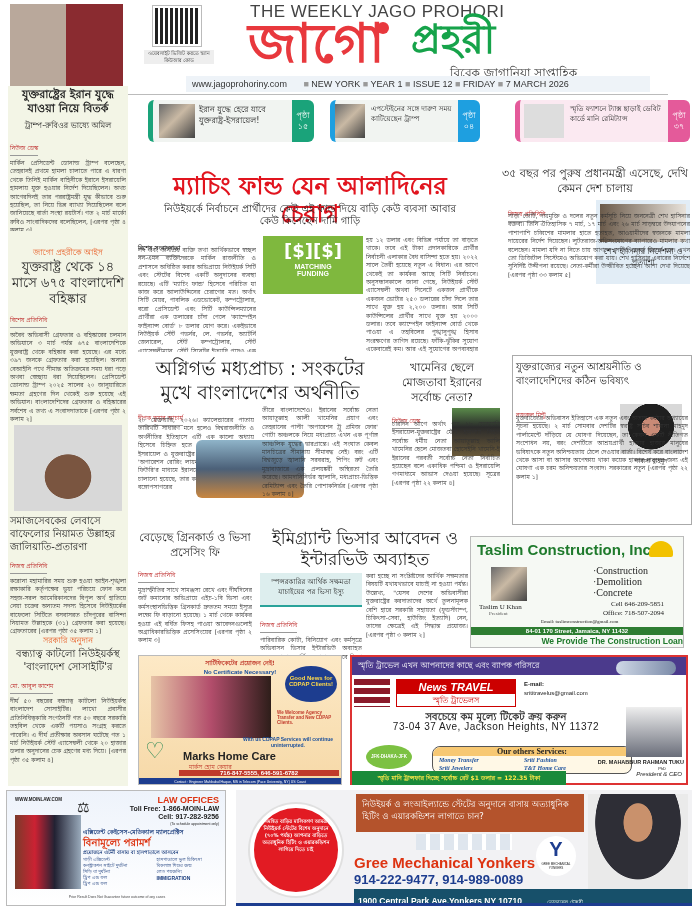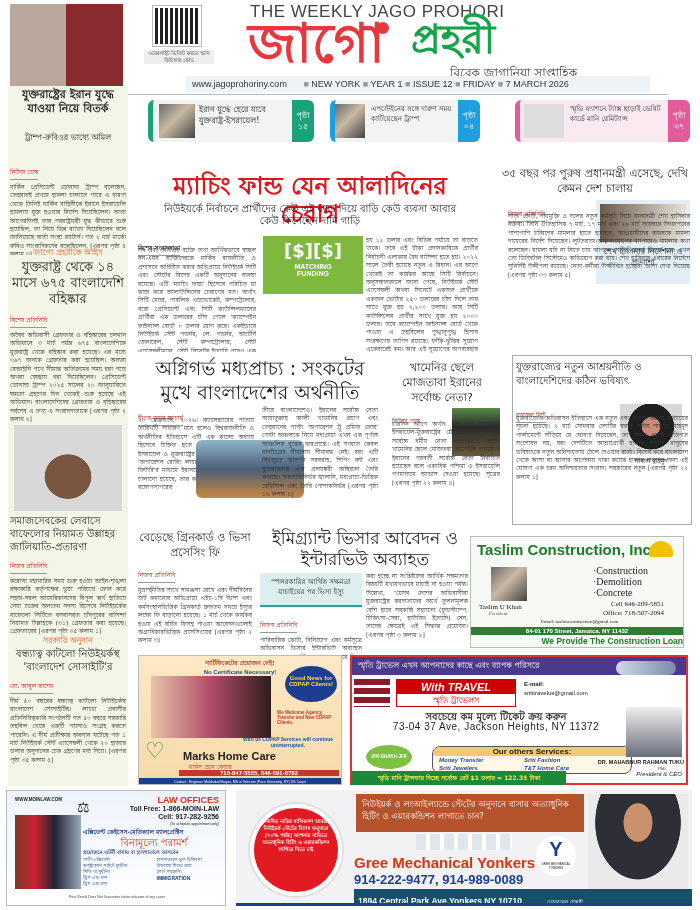--- a/index.html
+++ b/index.html
@@ -57,21 +57,21 @@
 </div>
 <div class="abs promo" style="left:515px;top:100px;width:175px;background:#fbe9f1;border-left:5px solid #e45a9a">
   <div class="abs" style="left:4px;top:4px;width:40px;height:34px;background:#ddd"></div>
   <div class="abs" style="left:50px;top:4px;width:92px;font-size:7px;line-height:10px">স্মৃতি ফ্যাশনে ট্যাক্স ছাড়াই ডেবিট কার্ডে মানি রেমিট্যান্স</div>
   <div class="abs pg" style="right:0;top:0;background:#e45a9a"><span>পৃষ্ঠা</span><br><span>৩৭</span></div>
 </div>
 
 <div class="abs leftcol" style="left:8px;top:86px;width:120px;height:700px"></div>
 <div class="abs" style="left:10px;top:88px;width:116px">
   <div style="font-size:11px;line-height:14px;text-align:center;font-weight:bold">যুক্তরাষ্ট্রের ইরান যুদ্ধে যাওয়া নিয়ে বিতর্ক</div>
-  <div style="font-size:8px;line-height:11px;text-align:center;margin:16px 0">ট্রাম্প-রুবিওর ভাষ্যে অমিল</div>
+  <div style="font-size:8px;line-height:11px;text-align:center;margin:4px 0">ট্রাম্প-রুবিওর ভাষ্যে অমিল</div>
   <div class="byline">নিউজ ডেস্ক</div>
   <div class="body-text" style="height:72px"><span>মার্কিন প্রেসিডেন্ট ডোনাল্ড ট্রাম্প বলেছেন, তেহরানই প্রথমে হামলা চালাতে পারে এ ধারণা থেকে তিনিই মার্কিন বাহিনীকে ইরানে ইসরায়েলি হামলায় যুক্ত হওয়ার নির্দেশ দিয়েছিলেন। অথচ আগেরদিনই তার পররাষ্ট্রমন্ত্রী যুদ্ধ কীভাবে শুরু হয়েছিল, তা নিয়ে ভিন্ন ব্যাখ্যা দিয়েছিলেন বলে জানিয়েছে বার্তা সংস্থা রয়টার্স। গত ২ মার্চ মার্কো রুবিও সাংবাদিকদের বলেছিলেন,</span> <span>[এরপর পৃষ্ঠা ৪ কলাম ৩]</span></div>
 </div>
 <div class="abs" style="left:10px;top:246px;width:116px">
   <div class="sec-red" style="font-size:8px;text-align:center">জাগো প্রহরীকে আইস</div>
   <div style="font-size:13px;line-height:16px;text-align:center">যুক্তরাষ্ট্র থেকে ১৪ মাসে ৬৭৫ বাংলাদেশি বহিষ্কার</div>
   <div class="byline">বিশেষ প্রতিনিধি</div>
   <div class="body-text" style="height:92px"><span>অবৈধ অভিবাসী গ্রেফতার ও বহিষ্কারের চলমান অভিযানে ৩ মার্চ পর্যন্ত ৬৭৫ বাংলাদেশিকে যুক্তরাষ্ট্র থেকে বহিষ্কার করা হয়েছে। এর মধ্যে ৩৯৭ জনকে গ্রেফতার করা হয়েছিল। অন্যরা বেআইনি পথে সীমান্ত অতিক্রমের সময় ধরা পড়ে অথবা স্বেচ্ছায় ধরা দিয়েছিলেন। প্রেসিডেন্ট ডোনাল্ড ট্রাম্প ২০২৫ সালের ২০ জানুয়ারিতে ক্ষমতা গ্রহণের দিন থেকেই শুরু হয়েছে এই অভিযান। বাংলাদেশিদের গ্রেফতার ও বহিষ্কারের সর্বশেষ এ তথ্য এ সংবাদদাতাকে</span> <span>[এরপর পৃষ্ঠা ২ কলাম ২]</span></div>
 </div>
 <div class="abs photo" style="left:14px;top:425px;width:108px;height:86px;background:radial-gradient(ellipse at 50% 60%,#7a5540 0 30%,#d8d8d8 31%)"></div>
@@ -177,29 +177,29 @@
   <div class="abs" style="left:50px;top:106px;font-size:6px;color:#c0392b">মার্কস হোম কেয়ার</div>
   <div class="abs" style="left:40px;top:114px;width:160px;background:#c0392b;color:#fff;font-family:'Liberation Sans',sans-serif;font-size:6px;font-weight:bold;text-align:center">716-847-5555, 646-591-6782</div>
   <div class="abs" style="left:0;top:122px;width:100%;background:#1d3d8f;color:#fff;font-family:'Liberation Sans',sans-serif;font-size:3.5px;text-align:center;line-height:8px">Contact : Engineer Mahbubul Haque, MS in Telecom (Pace University, NY) US Coast</div>
 </div>
 
 <div class="abs" style="left:350px;top:655px;width:338px;height:130px;border:2px solid #d33;background:#fff">
   <div style="background:#4b3a8c;color:#fff;font-size:8px;padding:2px 6px;height:18px">স্মৃতি ট্রাভেল এখন আপনাদের কাছে এবং ব্যাপক পরিসরে</div>
   <div class="abs" style="right:10px;top:4px;width:60px;height:14px;background:linear-gradient(90deg,#cfd8e6,#7a8aa8);border-radius:8px"></div>
   <div class="abs" style="left:2px;top:22px;width:36px;height:28px;background:repeating-linear-gradient(180deg,#8b1a2b 0 6px,#fff 6px 9px)"></div>
   <div class="abs" style="left:44px;top:22px;width:120px;height:28px;border:1px solid #c00">
-    <div style="background:#c00;color:#fff;font-family:'Liberation Sans',sans-serif;font-style:italic;font-weight:bold;font-size:11px;text-align:center;line-height:14px">With TRAVEL</div>
+    <div style="background:#c00;color:#fff;font-family:'Liberation Sans',sans-serif;font-style:italic;font-weight:bold;font-size:11px;text-align:center;line-height:14px">News TRAVEL</div>
     <div style="color:#c00;font-size:8px;text-align:center">স্মৃতি ট্রাভেলস</div>
   </div>
   <div class="abs" style="left:172px;top:24px;font-family:'Liberation Sans',sans-serif;font-size:6px;font-weight:bold">E-mail:</div>
   <div class="abs" style="left:172px;top:33px;font-family:'Liberation Sans',sans-serif;font-size:6px">srititravelus@gmail.com</div>
   <div class="abs" style="left:14px;top:52px;width:260px;font-size:10px;font-weight:bold;color:#333;text-align:center">সবচেয়ে কম মূল্যে টিকেট ক্রয় করুন</div>
   <div class="abs" style="left:14px;top:64px;width:260px;font-family:'Liberation Sans',sans-serif;font-size:10px;text-align:center;letter-spacing:0.5px">73-04 37 Ave, Jackson Heights, NY 11372</div>
   <div class="abs" style="left:14px;top:88px;width:46px;height:24px;border-radius:50%;background:#7cc142;color:#fff;font-family:'Liberation Sans',sans-serif;font-size:4.5px;text-align:center;padding-top:9px;font-weight:bold">JFK-DHAKA-JFK</div>
-  <div class="abs" style="left:80px;top:89px;width:200px;height:28px;border:1px solid #555;border-radius:8px;background:#fff8e6;font-family:Liberation Sans, sans-serif">
+  <div class="abs" style="left:80px;top:89px;width:200px;height:28px;border:1px solid #555;border-radius:8px;background:#fff8e6;font-family:Liberation Serif, serif">
     <div style="background:#f7c873;font-size:8px;font-weight:bold;text-align:center;border-radius:8px 8px 0 0">Our others Services:</div>
     <div style="font-size:6px;font-style:italic;font-weight:bold;color:#1a4f9c;padding-left:6px;line-height:8px">
       <span style="display:inline-block;width:85px">Money Transfer</span><span>Sriti Fashion</span><br>
       <span style="display:inline-block;width:85px">Sriti Jewelers</span><span>T&amp;T Home Care</span>
     </div>
   </div>
   <div class="abs" style="left:0;top:114px;width:214px;height:14px;background:#1a8a3a;color:#ffe94a;font-size:6px;font-weight:bold;line-height:14px;text-align:center;overflow:hidden">স্মৃতি মানি ট্রান্সফার দিচ্ছে সর্বোচ্চ রেট $1 ডলার = 122.35 টাকা</div>
   <div class="abs photo" style="right:4px;top:50px;width:56px;height:50px;background:linear-gradient(180deg,#eee,#6a6e7a)"></div>
   <div class="abs" style="right:2px;top:102px;font-family:'Liberation Sans',sans-serif;font-size:5.5px;font-weight:bold">DR. MAHABBUR RAHMAN TUKU</div>
   <div class="abs" style="right:20px;top:109px;font-family:'Liberation Sans',sans-serif;font-size:4px">PhD</div>
@@ -208,21 +208,21 @@
 
 <div class="abs ad" style="left:6px;top:790px;width:220px;height:116px;background:linear-gradient(180deg,#eef3fb,#fff)">
   <div class="abs" style="left:8px;top:6px;font-family:'Liberation Sans',sans-serif;font-size:4.5px;font-weight:bold">WWW.MOINLAW.COM</div>
   <div class="abs" style="left:70px;top:8px;font-size:14px">⚖</div>
   <div class="abs" style="right:6px;top:4px;font-family:'Liberation Sans',sans-serif;font-size:9px;font-weight:bold;color:#d31">LAW OFFICES</div>
   <div class="abs" style="right:6px;top:14px;font-family:'Liberation Sans',sans-serif;font-size:7px;font-weight:bold">Toll Free: 1-866-MOIN-LAW</div>
   <div class="abs" style="right:6px;top:22px;font-family:'Liberation Sans',sans-serif;font-size:7px;font-weight:bold">Cell: 917-282-9256</div>
   <div class="abs" style="right:6px;top:31px;font-family:'Liberation Sans',sans-serif;font-size:3.5px">(To schedule appointment only)</div>
   <div class="abs photo" style="left:8px;top:24px;width:66px;height:74px;background:linear-gradient(90deg,#7b3a2a,#c23,#223 60%,#9ab)"></div>
   <div class="abs" style="left:76px;top:36px;width:142px;font-size:6px;color:#1a3c7c;font-weight:bold">এক্সিডেন্ট কেইসেস-মেডিক্যাল ম্যালপ্রেক্টিস</div>
-  <div class="abs" style="left:76px;top:44px;width:142px;font-size:10px;color:#d31;font-weight:normal;text-align:center">বিনামূল্যে পরামর্শ</div>
+  <div class="abs" style="left:76px;top:44px;width:142px;font-size:10px;color:#d31;font-weight:bold;">বিনামূল্যে পরামর্শ</div>
   <div class="abs" style="left:76px;top:58px;width:142px;font-size:5px;color:#1a3c7c;font-weight:bold">প্রয়োজনে এটর্নী বাসায় বা হাসপাতালে আসবেন</div>
   <div class="abs" style="left:76px;top:66px;width:142px;font-size:4.5px;line-height:6px;color:#1a3c7c;columns:2">
     <div>গাড়ী এক্সিডেন্ট</div>
     <div>কনস্ট্রাকশন সাইটে দুর্ঘটনা</div>
     <div>সিড়ি বা দুর্ঘটনা</div>
     <div>ট্রিপ এন্ড ফল</div>
     <div>ট্রিপ এন্ড ফল</div>
     <div>হাসপাতালে ভুল চিকিৎসা</div>
     <div>বিকলাঙ্গ শিশুর জন্ম</div>
     <div>লেড পয়জনিং</div>
@@ -236,17 +236,17 @@
   <div class="abs" style="left:22px;top:28px;width:76px;font-size:5px;line-height:7px;text-align:center;color:#fff;font-weight:bold">সমন্বিত বাড়ির মালিকগণ আমরা নিউইয়র্ক স্টেটের বিশেষ অনুদানে (৭০% পর্যন্ত) আপনার বাড়িতে অত্যাধুনিক হিটিং ও এয়ারকন্ডিশন লাগিয়ে দিতে চাই</div>
   <div class="abs" style="left:120px;top:4px;width:228px;height:38px;background:#b4532c;color:#fff;font-size:8.5px;line-height:12px;padding:4px 6px">নিউইয়র্ক ও লংআইল্যান্ডে স্টেটের অনুদানে বাসায় অত্যাধুনিক হিটিং ও এয়ারকন্ডিশন লাগাতে চান?</div>
   <div class="abs" style="left:180px;top:44px;width:96px;height:16px;background:repeating-linear-gradient(90deg,#dfe6ee 0 10px,#fff 10px 14px)"></div>
   <div class="abs" style="left:300px;top:46px;width:40px;height:40px;border-radius:50%;background:#fff;text-align:center">
     <div style="font-family:'Liberation Sans',sans-serif;font-size:20px;font-weight:bold;color:#1d3d8f;line-height:26px">Y</div>
     <div style="font-family:'Liberation Sans',sans-serif;font-size:3px">GREE MECHANICAL YONKERS</div>
   </div>
   <div class="abs" style="left:118px;top:64px;font-family:'Liberation Sans',sans-serif;font-size:15px;font-weight:bold;color:#d31">Gree Mechanical Yonkers</div>
   <div class="abs" style="left:118px;top:82px;font-family:'Liberation Sans',sans-serif;font-size:13px;font-weight:bold;color:#1d3d8f">914-222-9477, 914-989-0089</div>
   <div class="abs" style="left:118px;top:99px;width:338px;height:14px;background:#17506a">
-    <span style="font-family:'Liberation Sans',sans-serif;font-size:8.5px;font-weight:bold;color:#fff;padding-left:4px;line-height:14px">1894 Central Park Ave,Yonkers NY 10710</span>
+    <span style="font-family:'Liberation Sans',sans-serif;font-size:8.5px;font-weight:bold;color:#fff;padding-left:4px;line-height:14px">1900 Central Park Ave,Yonkers NY 10710</span>
     <span style="font-size:5px;color:#fff;margin-left:20px">তোফায়েল চৌধুরী</span>
   </div>
   <div class="abs photo" style="left:352px;top:4px;width:100px;height:95px;background:radial-gradient(ellipse at 50% 30%,#c9916c 0 20%,#2e2e36 21% 60%,#eaeaea 61%)"></div>
 </div>
 
 </body></html>

